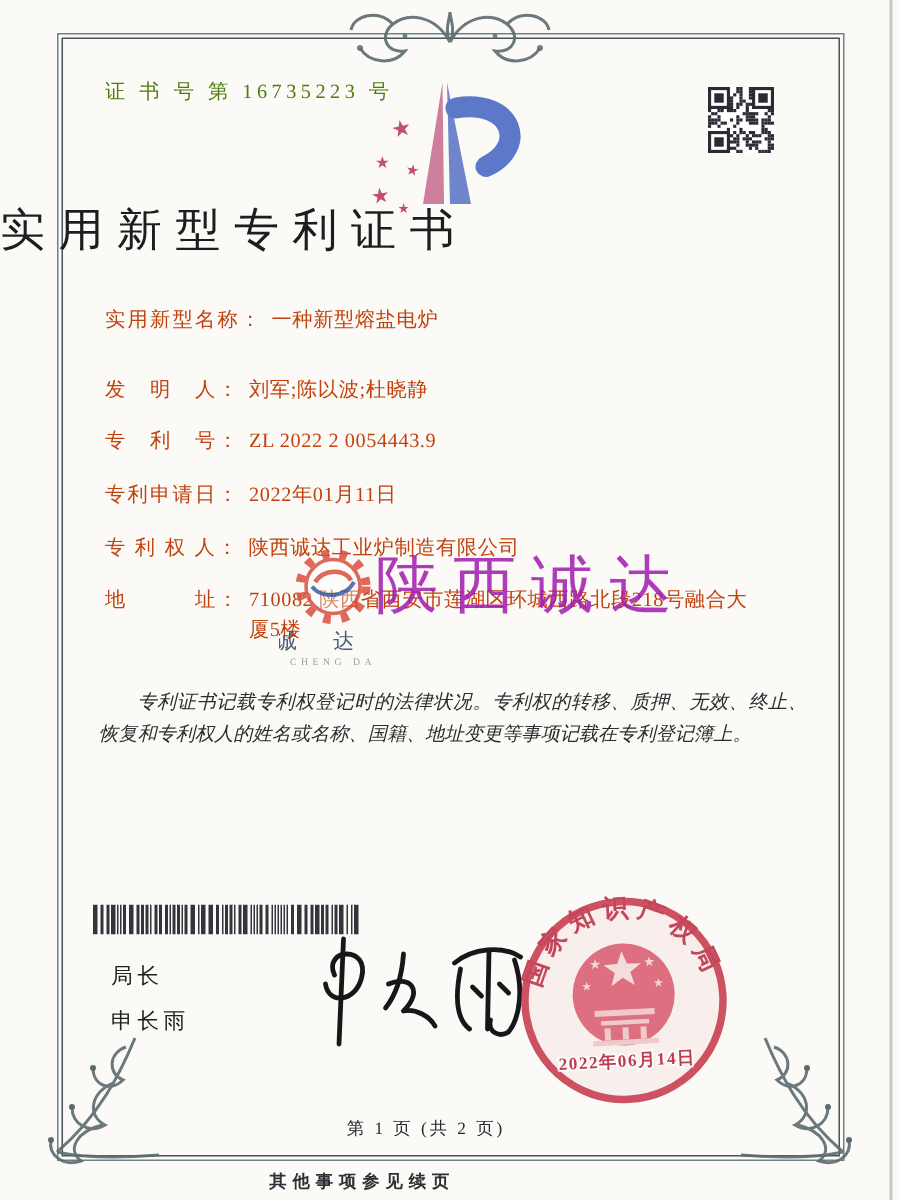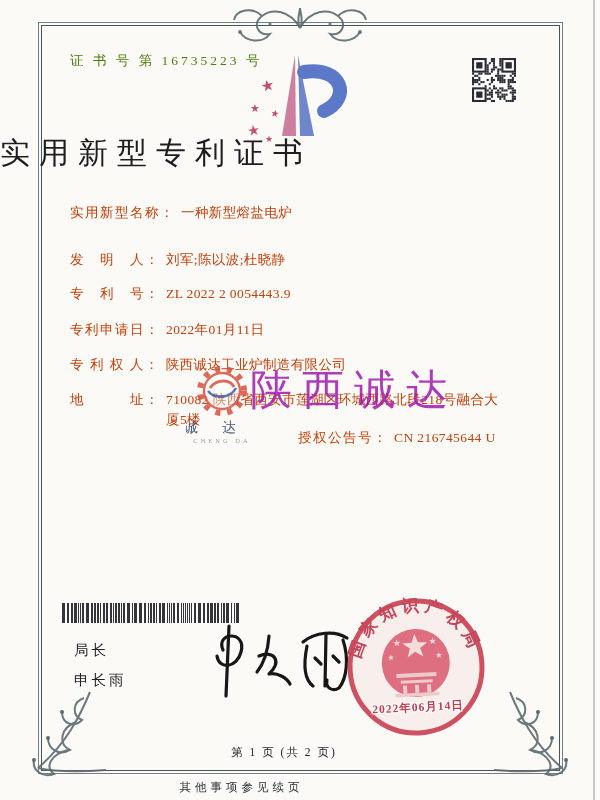--- a/index.html
+++ b/index.html
@@ -25,21 +25,21 @@
   .addr-val{display:inline-block;vertical-align:top;width:345px;}
   .pair2{position:absolute;left:228px;top:0;white-space:nowrap;}
   .row7{position:relative;}
   
   .body-text{left:66px;top:458px;width:472px;font-size:12.8px;line-height:1.62;font-style:italic;color:#2d2d30;}
   .body-text p{margin:0;text-indent:2em;text-align:justify;}
   
   .director{left:74px;font-size:14.5px;letter-spacing:3px;color:#222;}
   
   .page-info{left:0;top:745px;width:568px;text-align:center;font-size:11.5px;letter-spacing:2px;color:#23282c;}
-  .cont-note{left:0;top:780px;width:483px;text-align:center;font-size:11.5px;font-weight:400;letter-spacing:4px;color:#2b3134;}
+  .cont-note{left:0;top:780px;width:483px;text-align:center;font-size:11.5px;font-weight:700;letter-spacing:4px;color:#2b3134;}
   
   .wm-text{left:250px;top:362px;font-size:42px;letter-spacing:10px;color:#a21caf;opacity:.86;font-weight:500;white-space:nowrap;}
   .wm-logo{left:186px;top:364px;opacity:.85;}
   .seal-wrap{left:338px;top:589px;transform:rotate(-3deg);opacity:.93;}
   svg text{font-family:"Liberation Serif","DejaVu Serif",serif;}
 </style>
 </head>
 <body>
 
 <div class="abs scan-edge"></div>
@@ -240,26 +240,24 @@
 <div class="abs row" style="top:320px">
   <span class="lbl">专利申请日：</span><span class="val">2022年01月11日</span>
 </div>
 <div class="abs row" style="top:355px">
   <span class="lbl">专 利 权 人：</span><span class="val">陕西诚达工业炉制造有限公司</span>
 </div>
 <div class="abs row" style="top:390px">
   <span class="lbl">地　　　址：</span><span class="val addr-val">710082 陕西省西安市莲湖区环城西路北段218号融合大厦5楼</span>
 </div>
 <div class="abs row row7" style="top:428px">
-  <span class="pair2">
-    <span class="lbl">授权公告号：</span><span class="val">CN 216745644 U</span>
-  </span>
 </div>
 
 <div class="abs body-text">
+  <p>专利证书记载专利权登记时的法律状况。专利权的转移、质押、无效、终止、恢复和专利权人的姓名或名称、国籍、地址变更等事项记载在专利登记簿上。</p>
 </div>
 
 <svg class="abs wm-logo" width="72" height="84" viewBox="0 0 72 84">
   <circle cx="36" cy="27" r="22" stroke="#d94f3f" stroke-width="6" stroke-dasharray="5,7" fill="none"></circle>
   <circle cx="36" cy="27" r="18" stroke="#d94f3f" stroke-width="2.4" fill="rgba(255,255,255,0.45)"></circle>
   <path d="M22,27 C28,35 44,35 50,24" stroke="#3c5fa8" stroke-width="2.6" fill="none"></path>
   <path d="M24,24 C30,15 44,15 48,23" stroke="#d94f3f" stroke-width="3" fill="none"></path>
   <text x="36" y="68" font-size="14" fill="#2c3e66" letter-spacing="24" text-anchor="middle">诚达</text>
   <text x="36" y="79" font-size="6.5" fill="#8a8f94" letter-spacing="3" text-anchor="middle">CHENG DA</text>
 </svg>

